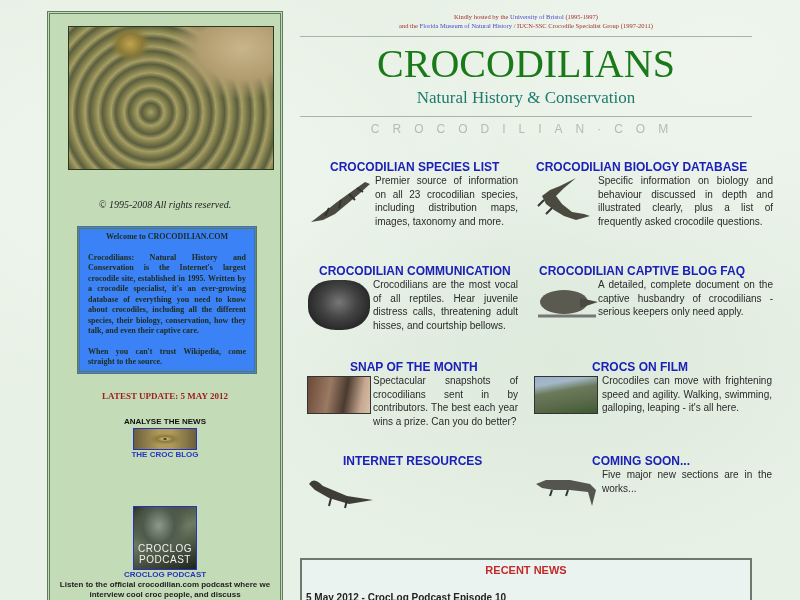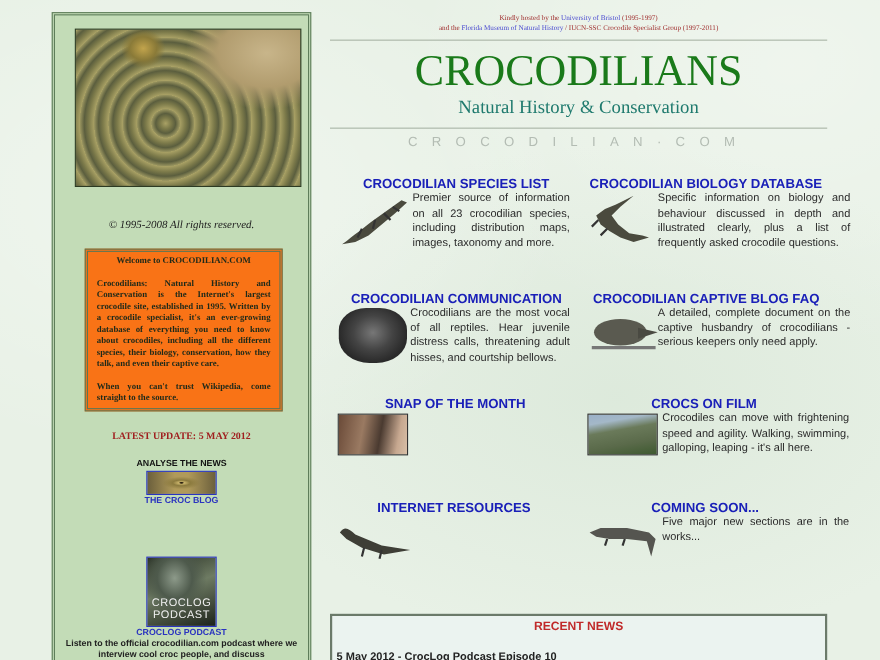--- a/index.html
+++ b/index.html
@@ -32,21 +32,21 @@
     position:absolute; left:0; top:172px; width:230px; text-align:center;
     font-size:10px; font-weight:bold; color:#222;
   }
   .created a { color:#2a33c0; text-decoration:none; }
   .copyright {
     position:absolute; left:0; top:185px; width:230px; text-align:center;
     font-size:10px; font-style:italic; color:#222;
   }
   .welcome {
     position:absolute; left:27px; top:212px; width:180px; height:148px;
-    background:#f97316;
+    background:#3b82f6;
     border:3px double #5c7755;
     box-sizing:border-box;
     padding:3px 8px 0 8px;
     font-size:8px; font-weight:bold; color:#1f2a1a; line-height:10.5px;
     text-align:justify;
   }
   .welcome .wtitle { text-align:center; margin-bottom:10px; }
   .welcome p { margin:0 0 10px 0; }
   .latest {
     position:absolute; left:0; top:377px; width:230px; text-align:center;
@@ -190,20 +190,21 @@
     <ellipse cx="28" cy="18" rx="24" ry="12" fill="#5a5a50"></ellipse>
     <path d="M44 14 L62 18 L44 24 Z" fill="#4a4a42"></path>
     <path d="M2 32 L60 32" stroke="#777" stroke-width="3"></path>
   </svg>
   <div class="cd" style="left:64px; top:14px; width:175px;">A detailed, complete document on the captive husbandry of crocodilians - serious keepers only need apply.</div>
 </div>
 
 <div class="card" style="left:305px; top:360px; width:215px; height:70px;">
   <div class="ct" style="left:45px;">SNAP OF THE MONTH</div>
   <div class="ci photo" style="left:2px; top:16px; width:62px; height:36px; background:linear-gradient(100deg, #6a4a38, #9a7a62 35%, #4a3a30 60%, #c7a890 85%, #d8c0a8);"></div>
+  <div class="cd" style="left:68px; top:14px; width:145px;">Spectacular snapshots of crocodilians sent in by contributors. The best each year wins a prize. Can you do better?</div>
 </div>
 
 <div class="card" style="left:534px; top:360px; width:240px; height:70px;">
   <div class="ct" style="left:58px;">CROCS ON FILM</div>
   <div class="ci photo" style="left:0px; top:16px; width:62px; height:36px; background:linear-gradient(170deg, #9ab0c8 0, #a4b8c8 20%, #6a7a5a 40%, #5a6a4a 70%, #3e5a30);"></div>
   <div class="cd" style="left:68px; top:14px; width:170px;">Crocodiles can move with frightening speed and agility. Walking, swimming, galloping, leaping - it's all here.</div>
 </div>
 
 <div class="card" style="left:305px; top:454px; width:225px; height:70px;">
   <div class="ct" style="left:38px;">INTERNET RESOURCES</div>

